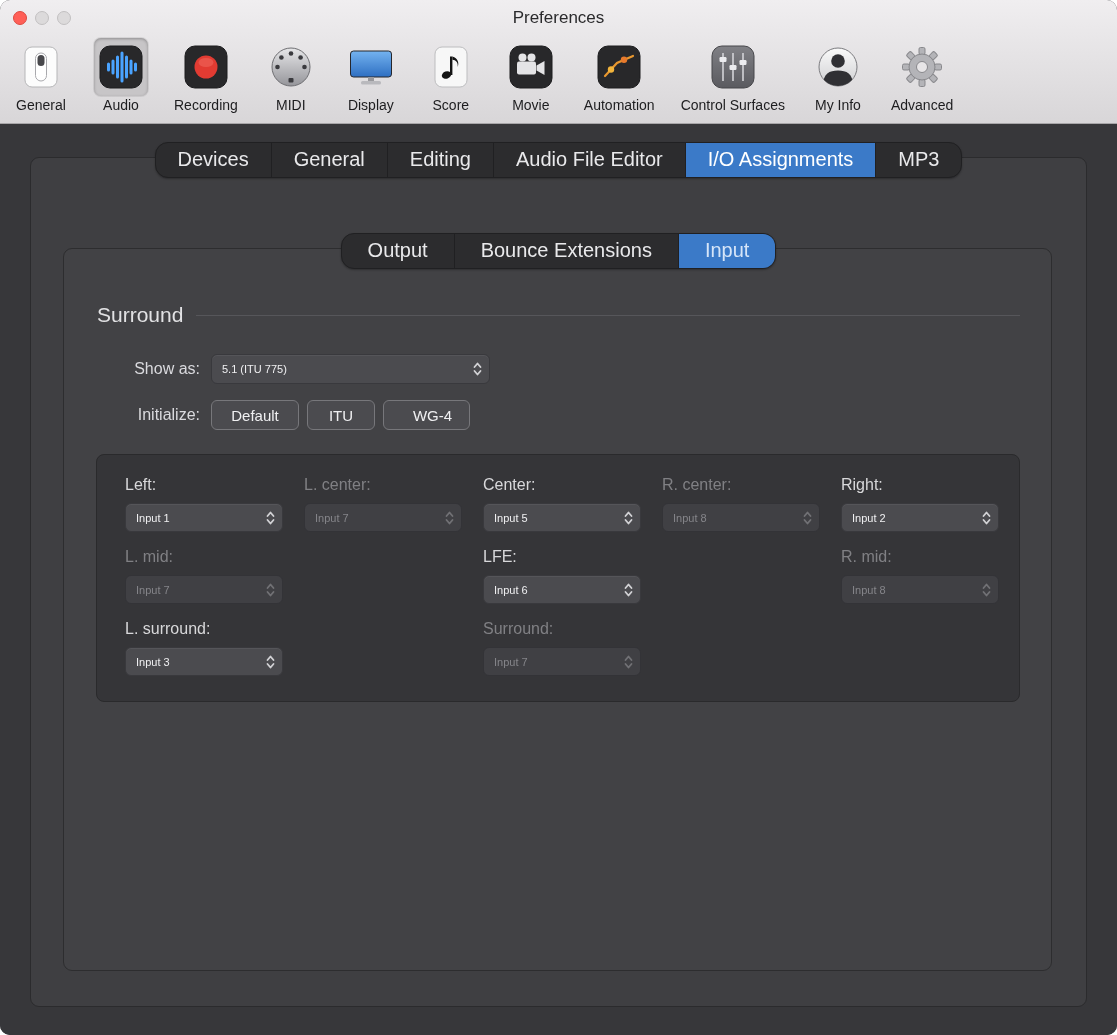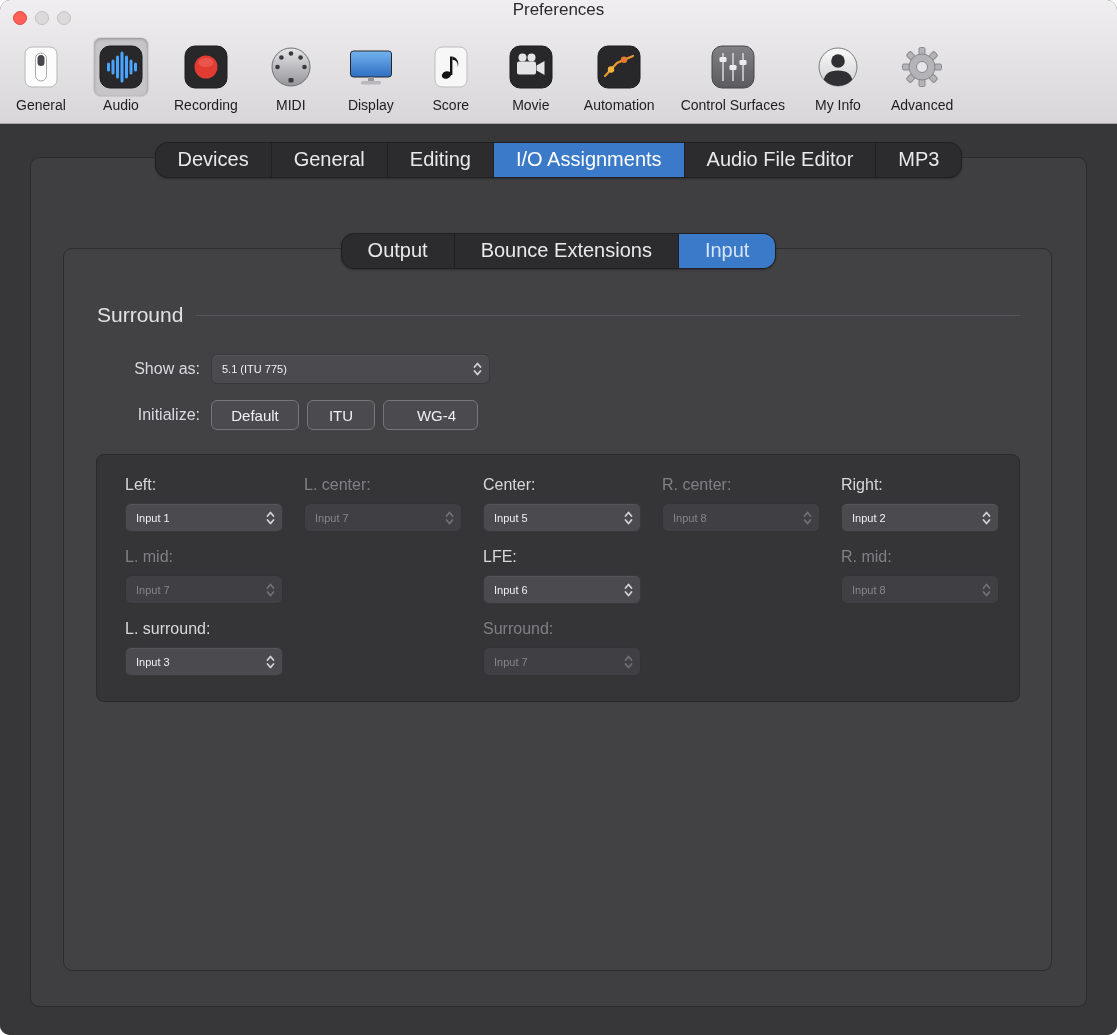--- a/index.html
+++ b/index.html
@@ -1,21 +1,21 @@
 <!DOCTYPE html>
 <html><head>
 <meta charset="utf-8">
 <style>
   html,body{margin:0;padding:0;background:#ffffff;}
   body{width:1117px;height:1035px;font-family:"Liberation Sans","DejaVu Sans",sans-serif;-webkit-font-smoothing:antialiased;}
   .window{width:1117px;height:1035px;border-radius:10px;overflow:hidden;display:flex;flex-direction:column;background:#37373a;}
 
   
   .chrome{height:124px;background:linear-gradient(#f0eef0,#d8d6d8);border-bottom:1px solid #a8a6a8;box-sizing:border-box;flex:0 0 auto;}
-  .titlebar{height:36px;position:relative;display:flex;justify-content:center;}
+  .titlebar{height:36px;position:relative;display:flex;align-items:center;justify-content:center;}
   .traffic{position:absolute;left:13px;top:11px;display:flex;gap:8px;}
   .light{width:14px;height:14px;border-radius:50%;box-sizing:border-box;}
   .light.red{background:#ff5f57;border:1px solid #dd4a41;}
   .light.gray{background:#dcdadb;border:1px solid #c2c0c1;}
   .title{font-size:17px;font-weight:500;color:#2a2a2c;}
 
   .toolbar{display:flex;justify-content:flex-start;align-items:flex-start;gap:26px;padding:2px 10px 0 14px;}
   .tool{display:flex;flex-direction:column;align-items:center;gap:1px;}
   .tool .iconwrap{width:54px;height:58px;display:flex;align-items:center;justify-content:center;border-radius:7px;}
   .tool.selected .iconwrap{background:#c7c5c7;box-shadow:inset 0 1px 3px rgba(0,0,0,.28),0 0 0 1px rgba(0,0,0,.08);}
@@ -44,21 +44,21 @@
   .form-label{width:88px;text-align:right;margin-right:11px;color:#dadade;font-size:16px;}
 
   .popup{display:flex;align-items:center;justify-content:space-between;background:#4b4b4f;border:1px solid #39393d;border-radius:6px;padding:0 7px 0 10px;color:#f0f0f2;font-size:11px;box-sizing:border-box;height:29px;width:158px;box-shadow:inset 0 1px 0 rgba(255,255,255,.06);}
   .popup.wide{width:279px;height:30px;}
   .popup .chev{color:#d2d2d5;display:flex;align-items:center;}
   .popup.disabled{background:#404044;border-color:#333337;color:#85858a;box-shadow:none;}
   .popup.disabled .chev{color:#717175;}
 
   .btnrow{display:flex;gap:8px;justify-content:space-between;}
   .btn{height:30px;border-radius:6px;background:#4b4b4f;border:1px solid #77777b;color:#f0f0f2;font-size:15px;display:flex;align-items:center;justify-content:center;box-sizing:border-box;}
-  .btn.b0{width:88px;}.btn.b1{width:68px;}.btn.b2{width:95px;padding-left:12px;}
+  .btn.b0{width:88px;}.btn.b1{width:68px;}.btn.b2{width:87px;padding-left:12px;}
 
   .gridpanel{margin:24px 31px 0 32px;height:248px;background:#353538;border:1px solid #2a2a2c;border-radius:8px;box-sizing:border-box;}
   .grid{display:grid;grid-template-columns:repeat(5,158px);column-gap:21px;row-gap:16px;padding:21px 0 0 28px;}
   .cell-label{font-size:16px;color:#d8d8da;margin-bottom:8px;height:19px;white-space:nowrap;}
   .cell.disabled .cell-label{color:#808084;}
 </style>
 </head>
 <body>
 
 <div class="window">
@@ -264,22 +264,22 @@
     </div>
   </div>
 
   <div class="content">
 
     <div class="tabs1wrap">
       <div class="tabgroup">
         <div class="tab">Devices</div>
         <div class="tab">General</div>
         <div class="tab">Editing</div>
+        <div class="tab">Audio File Editor</div>
         <div class="tab selected">I/O Assignments</div>
-        <div class="tab">Audio File Editor</div>
         <div class="tab">MP3</div>
       </div>
     </div>
 
     <div class="box1">
 
       <div class="tabs2wrap">
         <div class="tabgroup">
           <div class="tab subtab">Output</div>
           <div class="tab subtab">Bounce Extensions</div>

